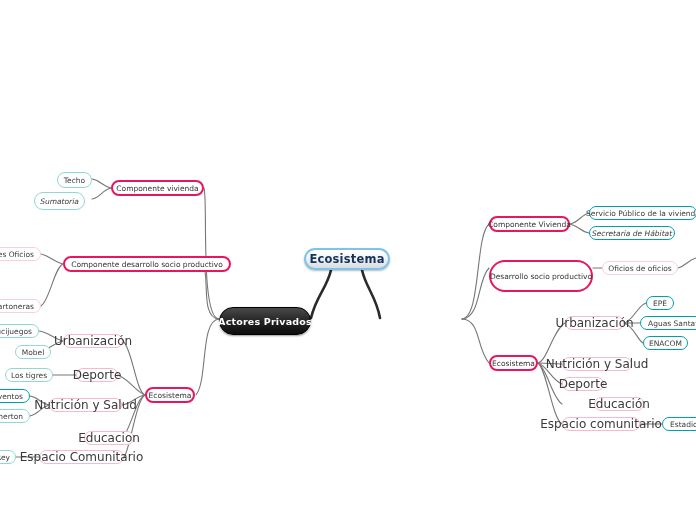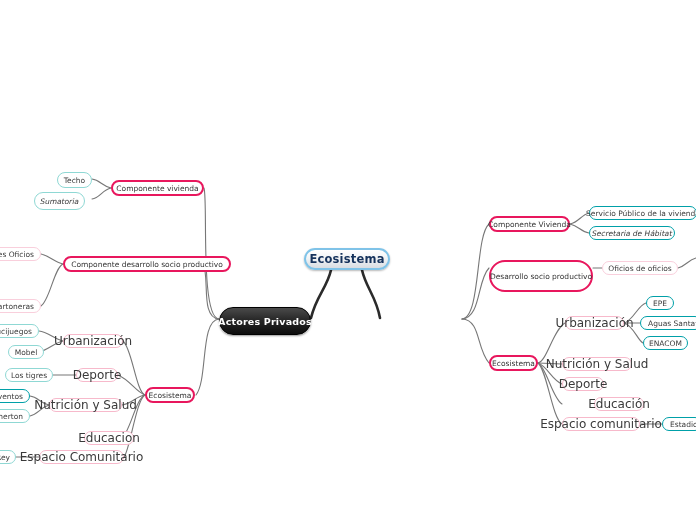--- a/index.html
+++ b/index.html
@@ -193,21 +193,21 @@
   <div class="node crimson" style="left:145px; top:387px; width:50px; height:16px;">
     <span>Ecosistema</span>
   </div>
 
   <div class="node pink" style="left:63px; top:334px; width:60px; height:14px;">
     <span>Urbanización</span>
   </div>
   <div class="node teal-soft" style="left:-14px; top:324px; width:53px; height:14px; justify-content:flex-end; padding-right:6px;">
     <span>rucijuegos</span>
   </div>
-  <div class="node teal-soft" style="left:8px; top:345px; width:36px; height:14px;">
+  <div class="node teal-soft" style="left:15px; top:345px; width:36px; height:14px;">
     <span>Mobel</span>
   </div>
 
   <div class="node pink" style="left:76px; top:368px; width:42px; height:14px;">
     <span>Deporte</span>
   </div>
   <div class="node teal-soft" style="left:5px; top:368px; width:48px; height:14px;">
     <span>Los tigres</span>
   </div>
 

